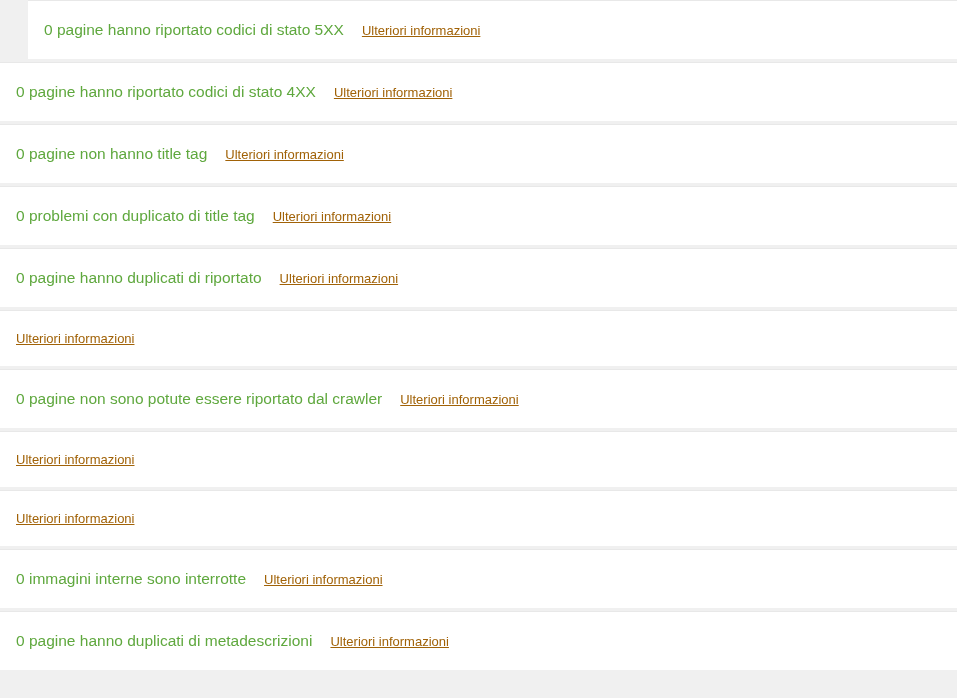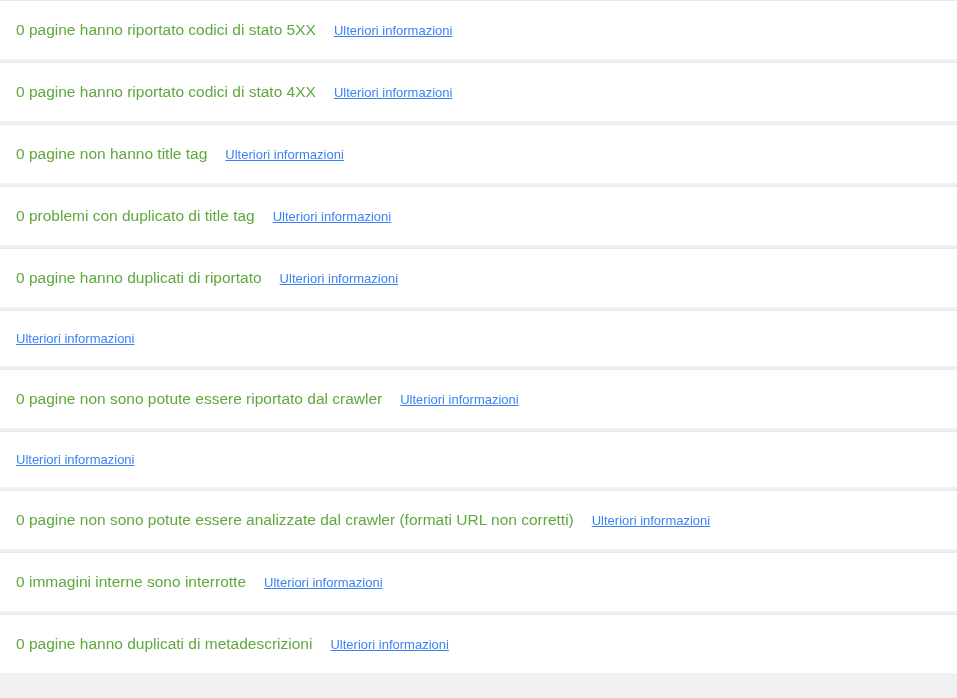--- a/index.html
+++ b/index.html
@@ -19,31 +19,32 @@
     .issue-row {
       background: #ffffff;
       border-top: 1px solid #e8e8e8;
       padding: 20px 16px;
       display: flex;
       align-items: baseline;
       gap: 18px;
     }
     .issue-row:first-child {
       border-top: 1px solid #e8e8e8;
+      margin-left: 28px;
     }
     .issue-text {
       color: #5fa83e;
       font-size: 15.5px;
       font-weight: 400;
     }
     .issue-count {
       color: #5fa83e;
     }
     .more-info-link {
-      color: #3b82f6;
+      color: #a16207;
       font-size: 13px;
       text-decoration: underline;
       cursor: pointer;
     }
     .spacer {
       background: #f0f0f0;
       height: 3px;
     }
   </style>
 </head>
@@ -109,24 +110,20 @@
     <a class="more-info-link">Ulteriori informazioni</a>
   </div>
   <div class="spacer"></div>
 
   <div class="issue-row">
     <a class="more-info-link">Ulteriori informazioni</a>
   </div>
   <div class="spacer"></div>
 
   <div class="issue-row">
-    <span class="issue-text">
-      <span class="issue-count">0</span>
-      <span>pagine non sono potute essere analizzate dal crawler (formati URL non corretti)</span>
-    </span>
     <a class="more-info-link">Ulteriori informazioni</a>
   </div>
   <div class="spacer"></div>
 
   <div class="issue-row">
     <span class="issue-text">
       <span class="issue-count">0</span>
       <span>immagini interne sono interrotte</span>
     </span>
     <a class="more-info-link">Ulteriori informazioni</a>

